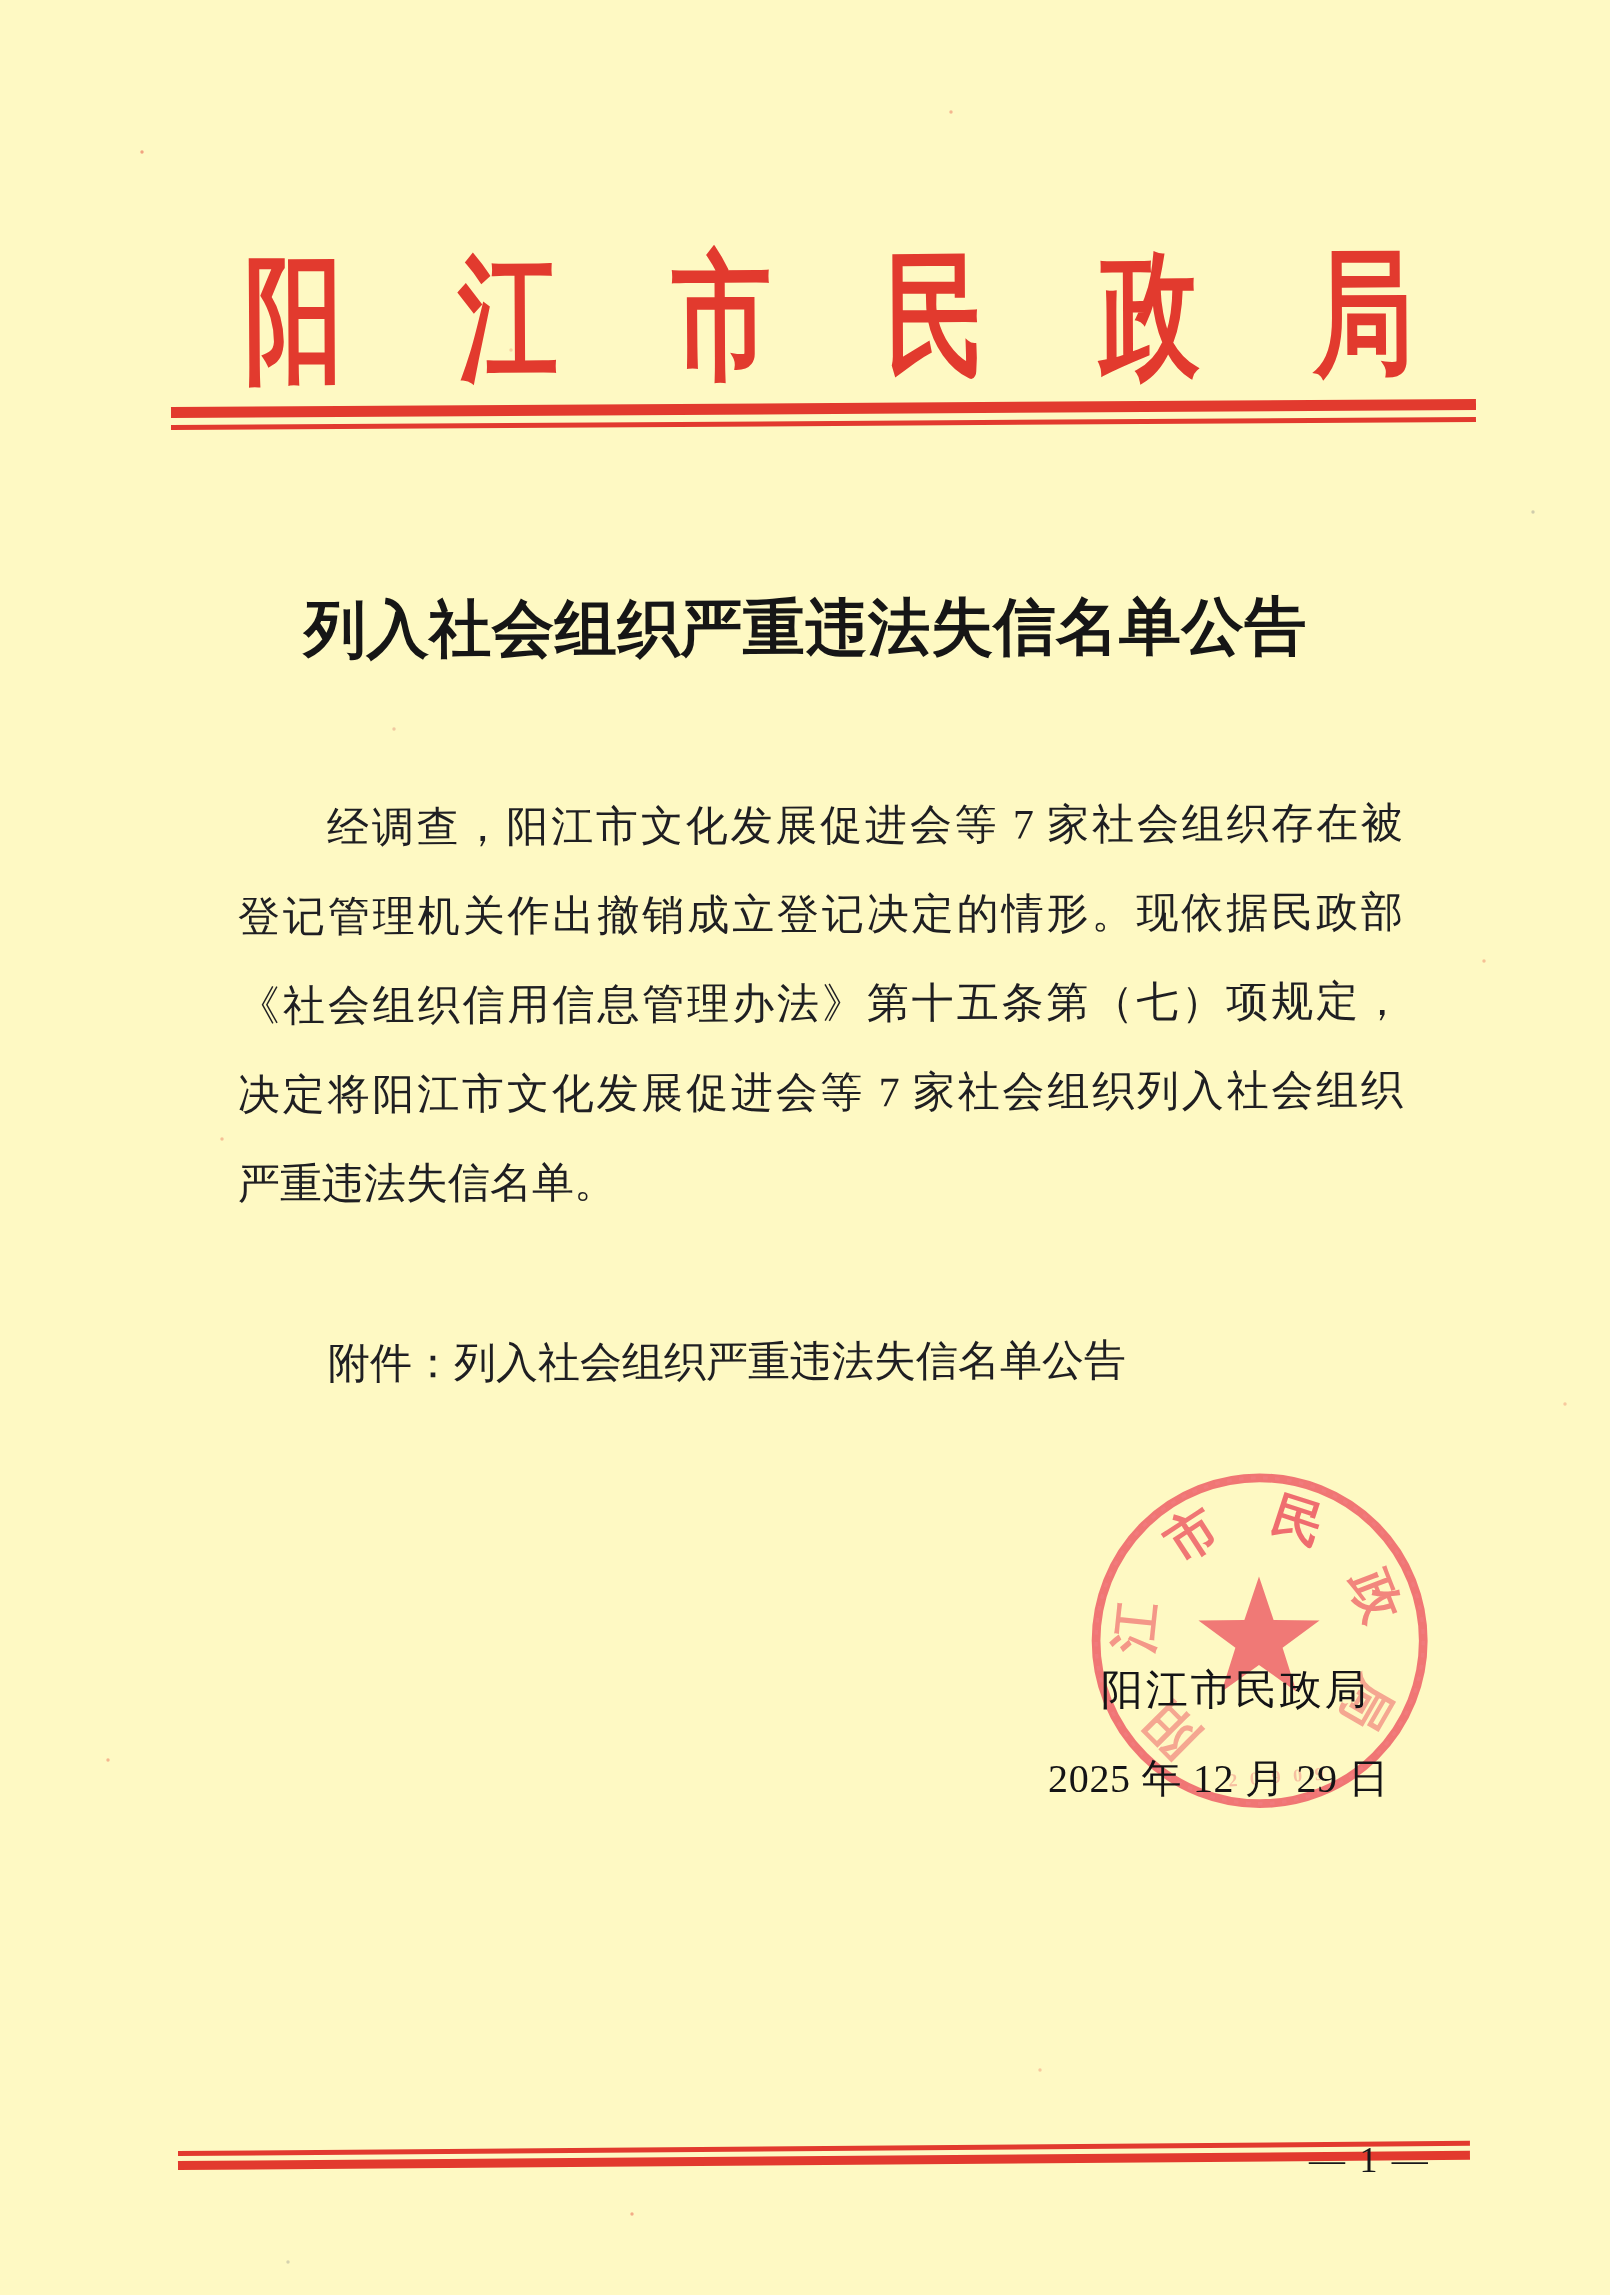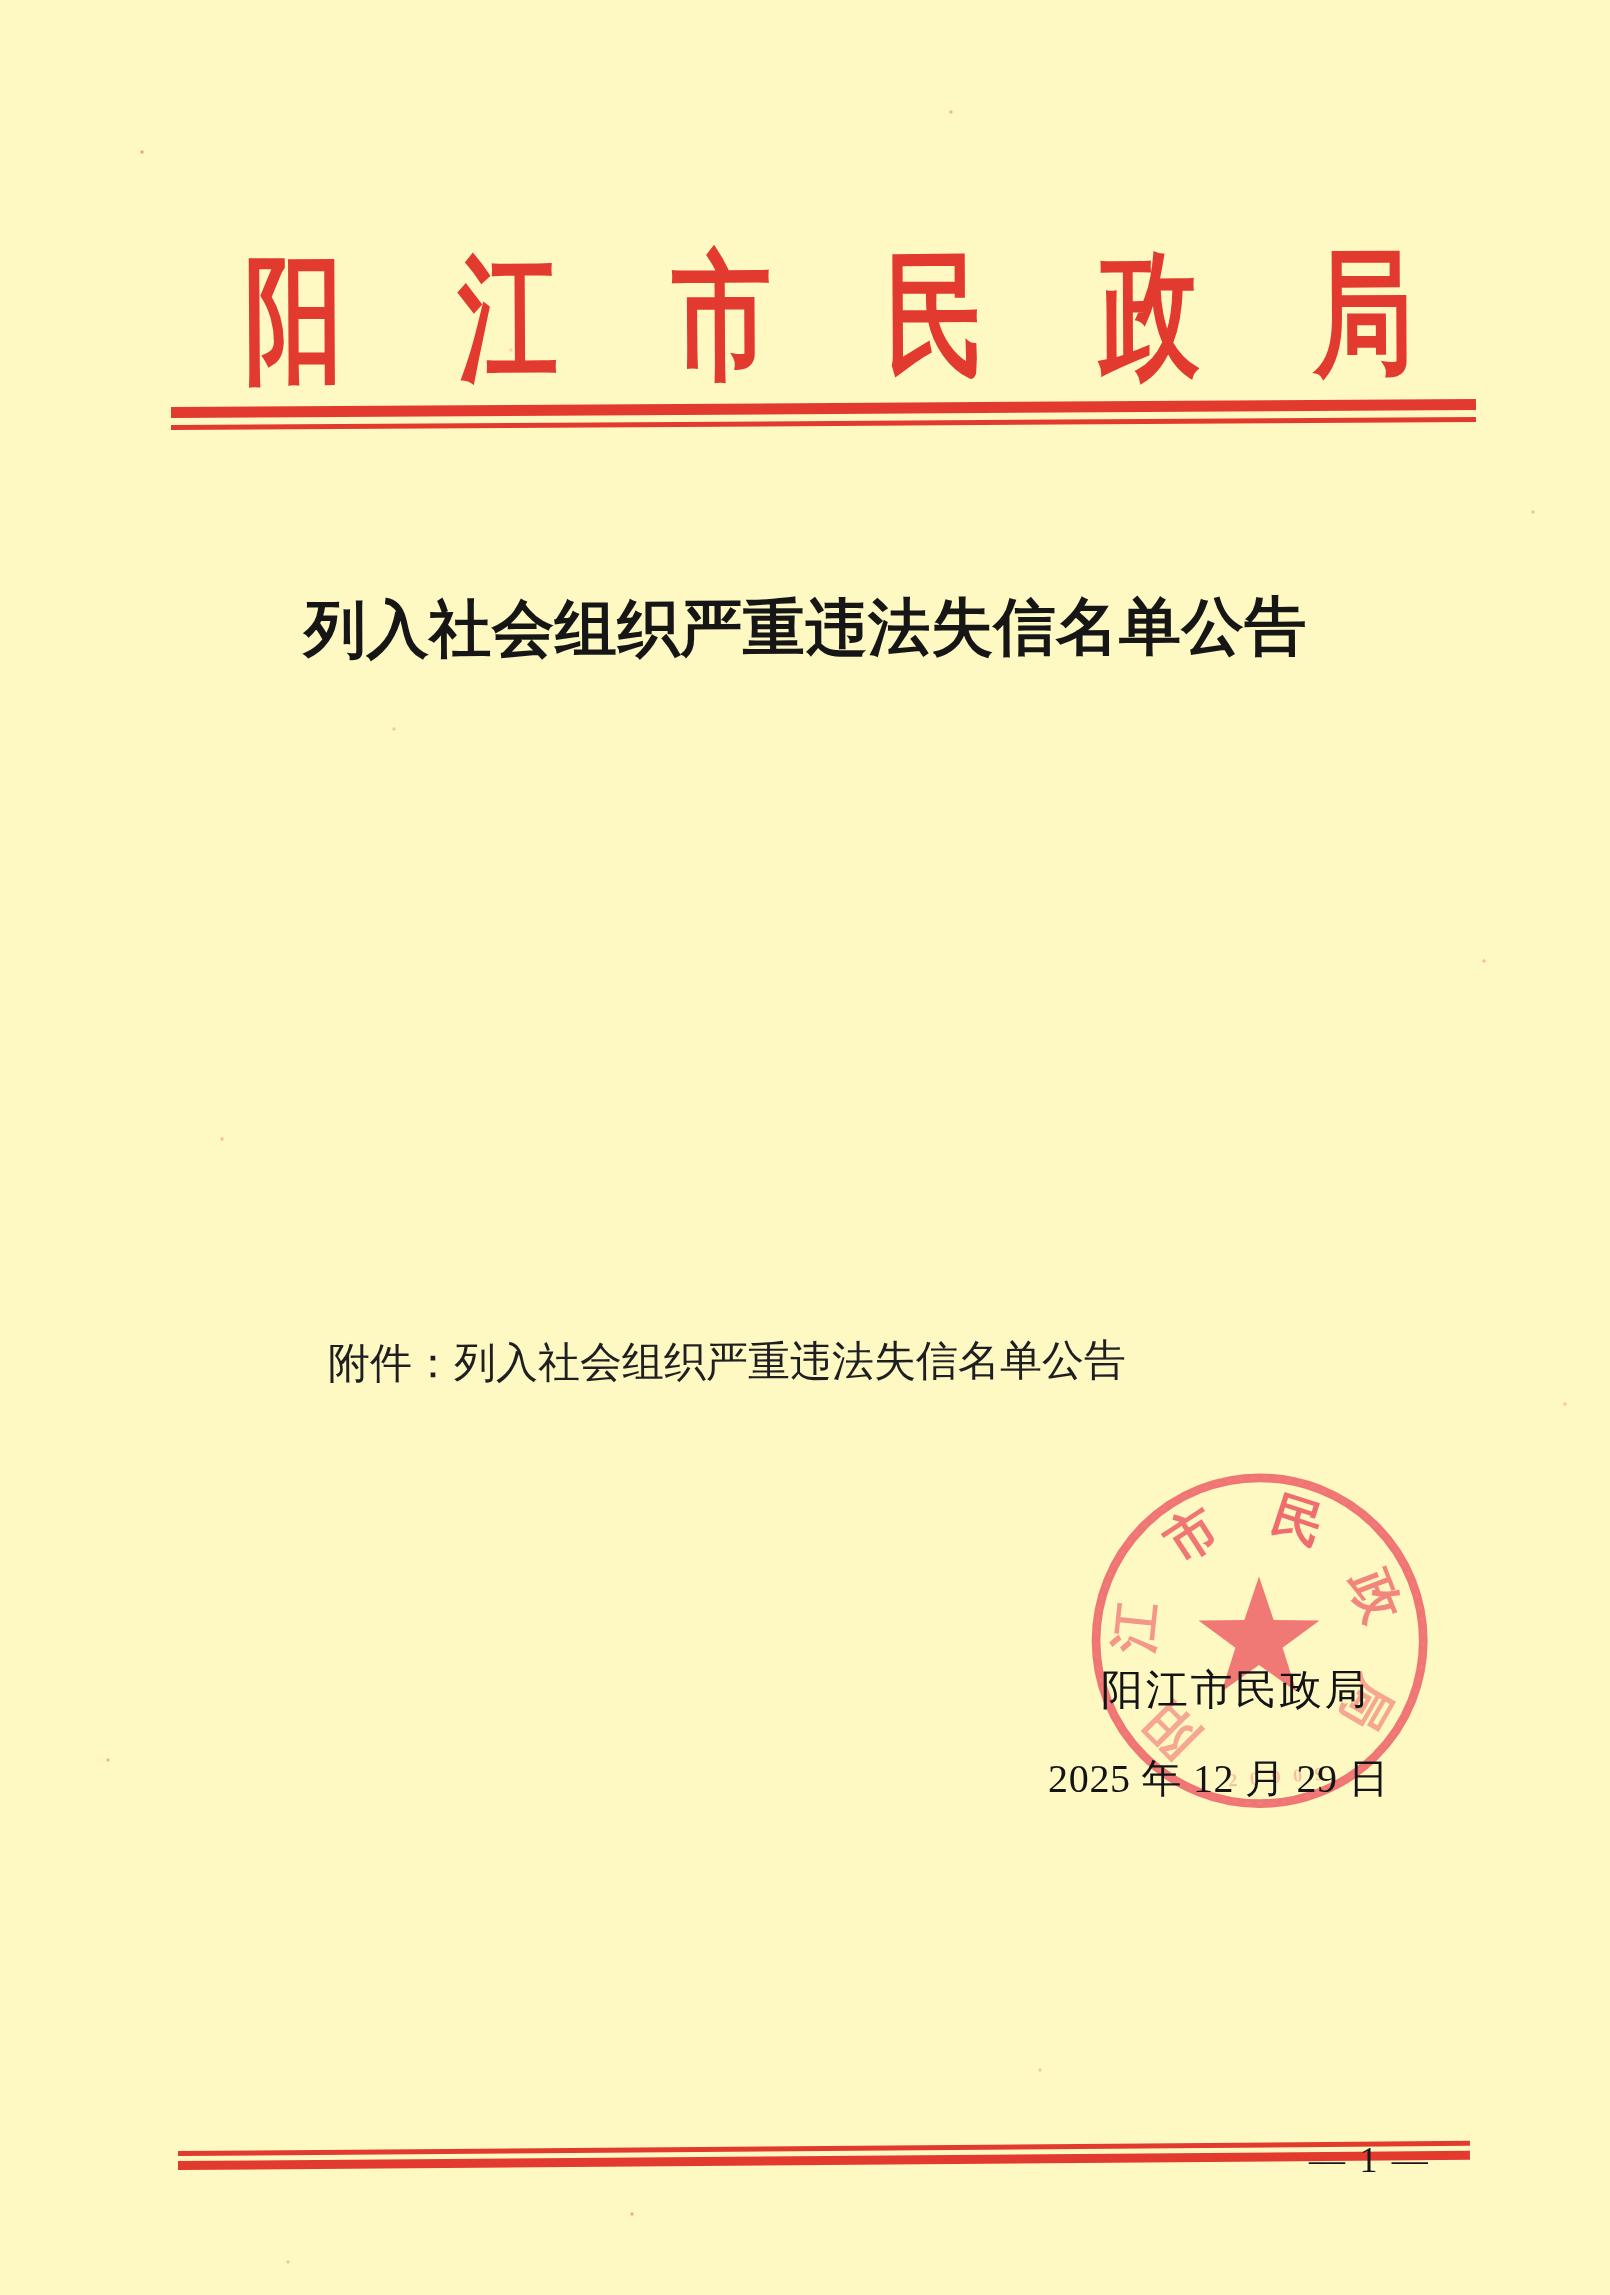--- a/index.html
+++ b/index.html
@@ -112,20 +112,27 @@
 
 <div class="page">
 
   <div class="letterhead">阳江市民政局</div>
 
   <div class="rule rule-top-thick"></div>
   <div class="rule rule-top-thin"></div>
 
   <div class="doc-title">列入社会组织严重违法失信名单公告</div>
 
+  <div class="body-block">
+    <div class="bline indent">经调查，阳江市文化发展促进会等 7 家社会组织存在被</div>
+    <div class="bline">登记管理机关作出撤销成立登记决定的情形。现依据民政部</div>
+    <div class="bline">《社会组织信用信息管理办法》第十五条第（七）项规定，</div>
+    <div class="bline">决定将阳江市文化发展促进会等 7 家社会组织列入社会组织</div>
+    <div class="bline plain">严重违法失信名单。</div>
+  </div>
 
   <div class="attachment">附件：列入社会组织严重违法失信名单公告</div>
 
   <svg class="seal" viewBox="0 0 525 535" xmlns="http://www.w3.org/2000/svg">
 
     <ellipse cx="262" cy="250" rx="244" ry="243" fill="none" stroke="#ec5560" stroke-width="13" stroke-opacity="0.8"></ellipse>
     <ellipse cx="262" cy="250" rx="244" ry="243" fill="none" stroke="#f3848c" stroke-width="5" stroke-opacity="0.35" stroke-dasharray="7 11"></ellipse>
 
     <polygon points="261,154 282.8,219.1 351.3,219.6 296.2,260.4 316.9,325.9 261,286 205.1,325.9 225.8,260.4 170.7,219.6 239.2,219.1" fill="#ec5560" fill-opacity="0.78"></polygon>
 

